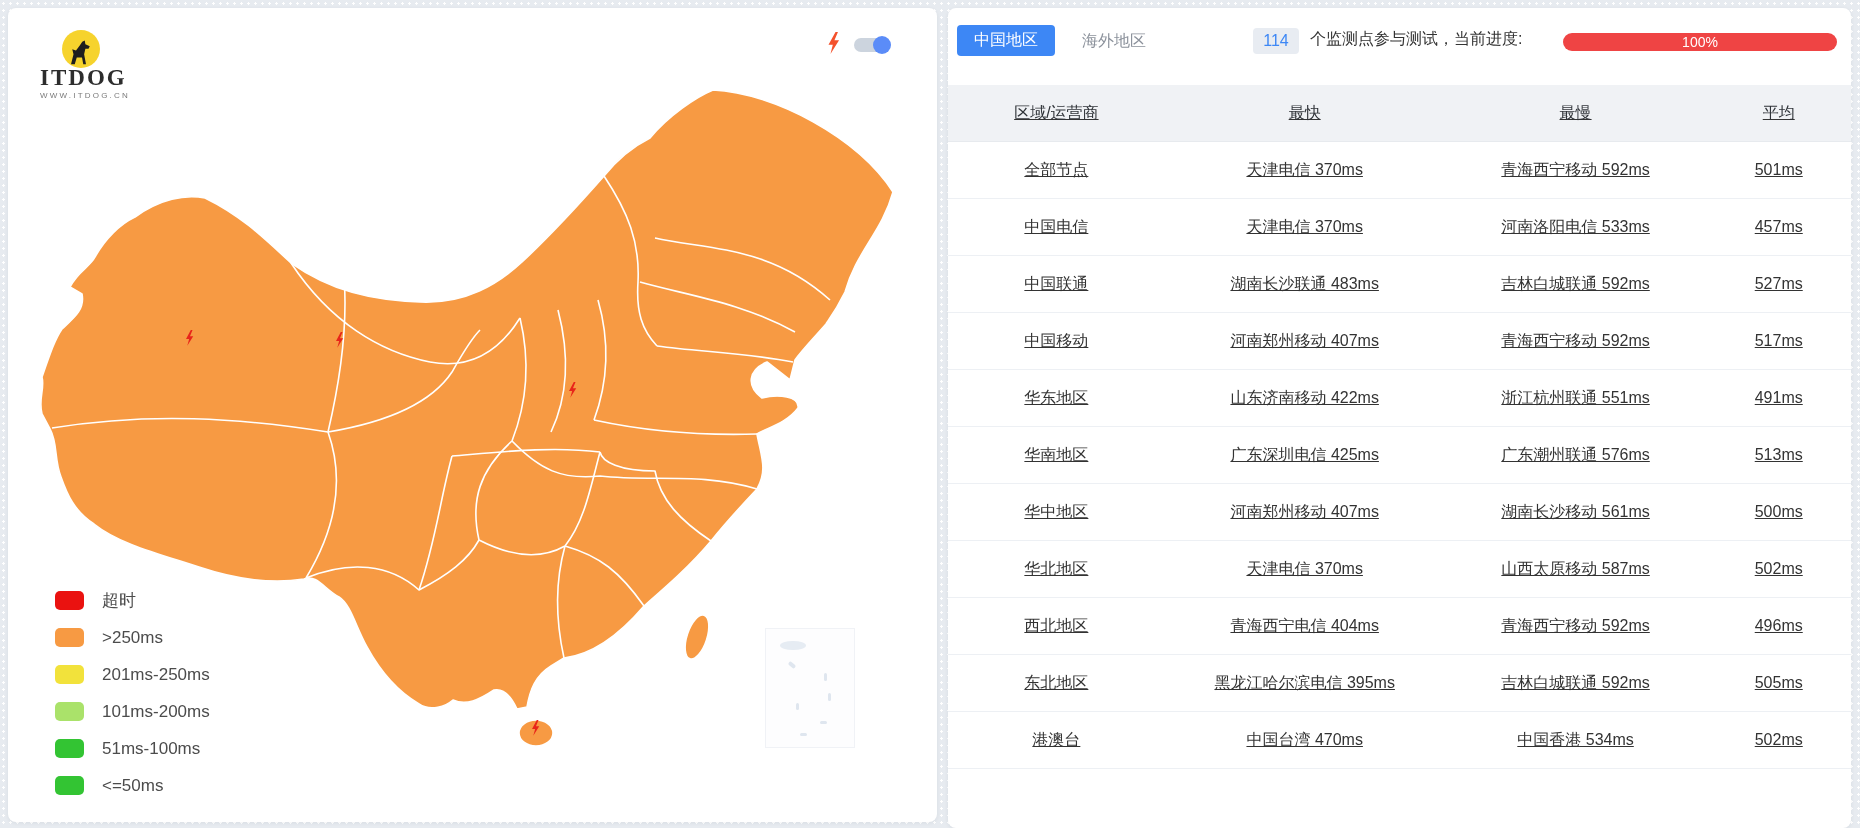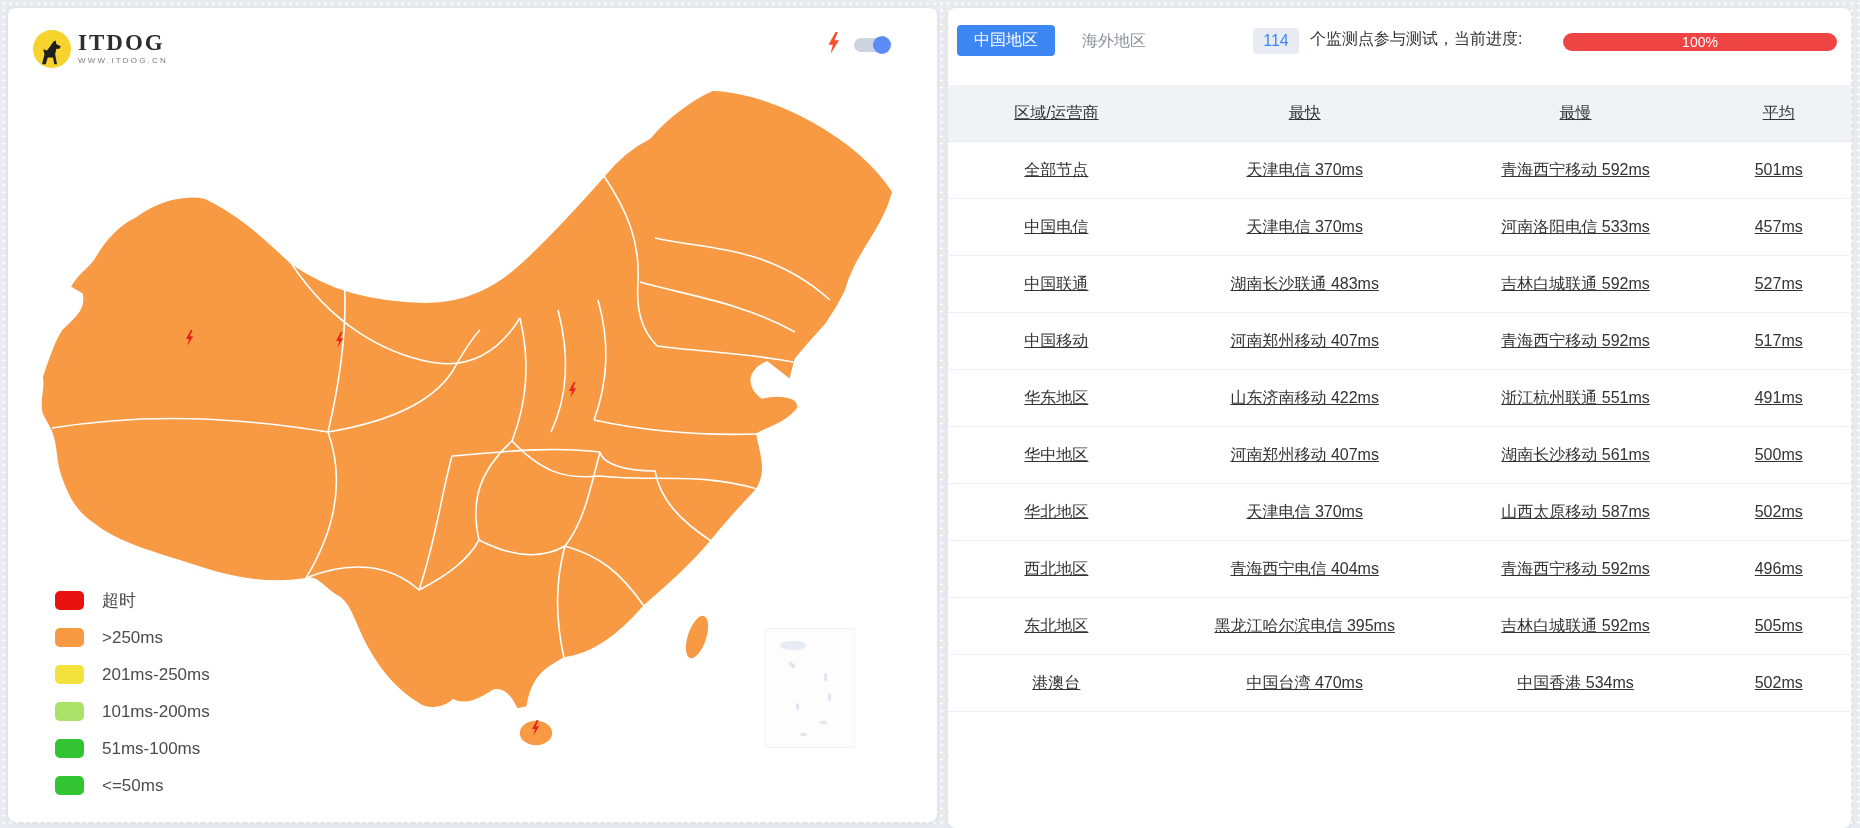--- a/index.html
+++ b/index.html
@@ -11,21 +11,21 @@
     background-size:7px 7px;
     position:relative;
     color:#333;
   }
   .panel {
     position:absolute; background:#fff; border-radius:8px;
     box-shadow:0 1px 4px rgba(30,40,60,.07);
   }
   
   #map-panel { left:8px; top:8px; width:929px; height:814px; }
-  #logo { position:absolute; left:25px; top:22px; display:flex; align-items:center; z-index:5; }
+  #logo { position:absolute; left:25px; top:22px; display:flex; align-items:center; z-index:5;flex-direction:column; }
   #logo-mark { width:38px; height:38px; border-radius:50%; background:#f6d32d;
     display:flex; align-items:flex-end; justify-content:center; overflow:hidden; }
   #logo-text { margin-left:7px; }
   #logo-title { font-family:"Liberation Serif","DejaVu Serif",serif; font-weight:bold;
     font-size:23px; color:#2d2d2d; letter-spacing:2px; line-height:20px; }
   #logo-sub { font-size:8px; color:#7a7a7a; letter-spacing:2.2px; margin-top:3px; }
   #quick-toggle { position:absolute; right:48px; top:24px; display:flex; align-items:center; gap:12px; z-index:5; }
   #switch { position:relative; width:35px; height:14px; background:#ccd4de; border-radius:7px; cursor:pointer; }
   #switch-knob { position:absolute; right:-2px; top:-2px; width:18px; height:18px; border-radius:50%; background:#5b8cf8; }
   #map-canvas { position:absolute; left:0; top:0; width:929px; height:814px; }
@@ -257,20 +257,26 @@
           <div class="td c3">青海西宁移动 592ms</div>
           <div class="td c4">517ms</div>
         </div>
         <div class="tr">
           <div class="td c1">华东地区</div>
           <div class="td c2">山东济南移动 422ms</div>
           <div class="td c3">浙江杭州联通 551ms</div>
           <div class="td c4">491ms</div>
         </div>
         <div class="tr">
+          <div class="td c1">华南地区</div>
+          <div class="td c2">广东深圳电信 425ms</div>
+          <div class="td c3">广东潮州联通 576ms</div>
+          <div class="td c4">513ms</div>
+        </div>
+        <div class="tr">
           <div class="td c1">华中地区</div>
           <div class="td c2">河南郑州移动 407ms</div>
           <div class="td c3">湖南长沙移动 561ms</div>
           <div class="td c4">500ms</div>
         </div>
         <div class="tr">
           <div class="td c1">华北地区</div>
           <div class="td c2">天津电信 370ms</div>
           <div class="td c3">山西太原移动 587ms</div>
           <div class="td c4">502ms</div>

